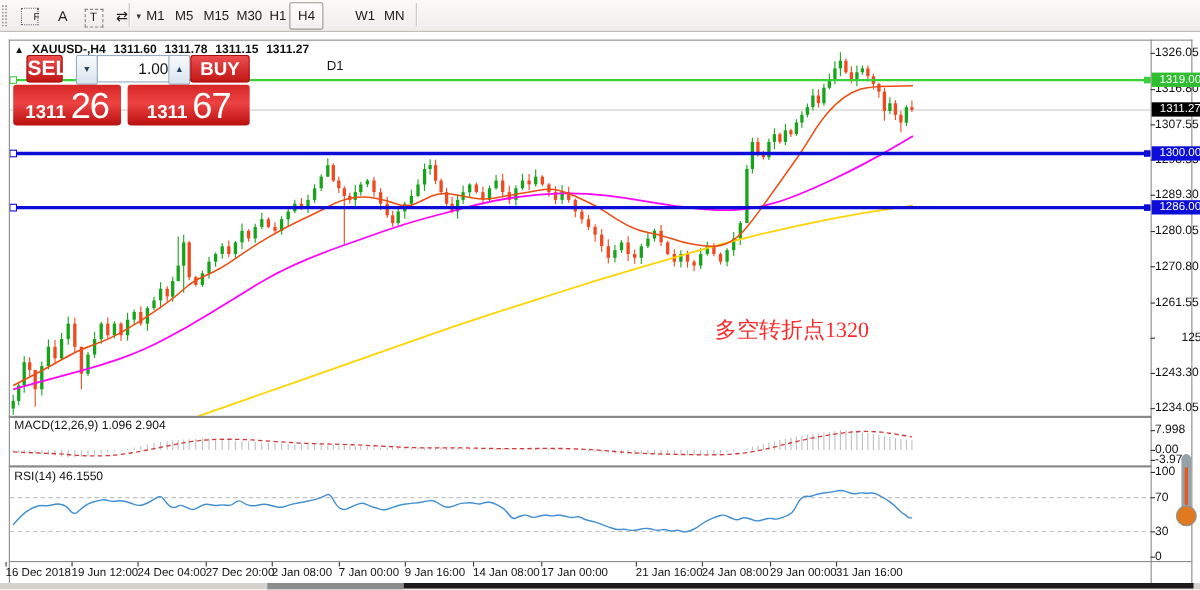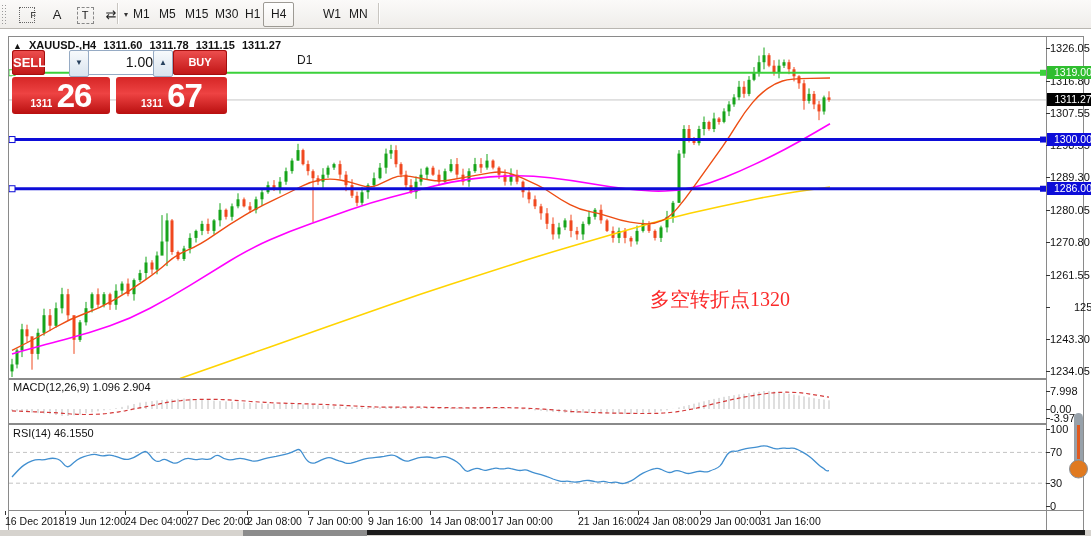--- a/index.html
+++ b/index.html
@@ -28,22 +28,22 @@
   
   .tp-btn{position:absolute;color:#fff;font-weight:700;text-align:center;
           background:linear-gradient(#ee5050,#c01414);border-radius:3px;box-shadow:inset 0 0 0 1px #a30e0e;}
   .tp-btn .ul{display:inline-block;border-bottom:1px solid #fff;padding:0 1px 1px 1px;}
   .spin{position:absolute;width:18px;height:25px;background:linear-gradient(#f7fafc,#d9e4ef);
         border:1px solid #96abc4;border-radius:2px;text-align:center;line-height:24px;font-size:8px;color:#27415e;}
   .vol{position:absolute;width:64px;height:23px;background:#fff;border:1px solid #96abc4;
        font-size:14px;text-align:right;padding:0 5px 0 0;line-height:23px;color:#111;}
   .big-box{position:absolute;height:37px;color:#fff;background:linear-gradient(#d62626,#ee4343 45%,#b90f0f);
            border-radius:3px;text-align:center;}
-  .big-box .small{font-size:10px;font-weight:700;vertical-align:baseline;}
-  .big-box .big{font-size:33px;font-weight:700;letter-spacing:-1px;}
+  .big-box .small{font-size:17px;font-weight:700;vertical-align:baseline;}
+  .big-box .big{font-size:33px;font-weight:400;letter-spacing:-1px;}
   
   .ptick{position:absolute;left:1050px;font-size:11px;color:#111;white-space:nowrap;}
   .pdash{position:absolute;left:1046px;width:4px;height:1px;background:#333;}
   .badge{position:absolute;left:1047px;width:52px;height:13px;font-size:10.5px;line-height:13px;
          color:#fff;text-align:center;font-weight:400;}
   .ind-label{position:absolute;left:13px;font-size:11px;color:#111;}
   .time-label{position:absolute;top:515px;font-size:10.5px;color:#111;white-space:nowrap;}
   .tdash{position:absolute;top:511px;width:1px;height:4px;background:#333;}
   .annotation{position:absolute;font-size:20px;font-family:"Liberation Serif","DejaVu Sans",serif;}
   .bottom-strip{position:absolute;top:530px;height:6px;}
@@ -545,25 +545,25 @@
 <div class="ohlc">
   <span style="font-size:9px;">▲</span>
   <span>XAUUSD-,H4</span>
   <span>1311.60</span>
   <span>1311.78</span>
   <span>1311.15</span>
   <span>1311.27</span>
 </div>
 
 <div>
-  <div class="tp-btn" style="left:12px;top:50px;width:33px;height:25px;line-height:25px;font-size:13px"><span class="ul">SELL</span></div>
+  <div class="tp-btn" style="left:24px;top:50px;width:33px;height:25px;line-height:25px;font-size:19px"><span class="ul">SELL</span></div>
   <div class="spin" style="left:69px;top:50px">▼</div>
   <div class="vol" style="left:88px;top:50px">1.00</div>
   <div class="spin" style="left:153px;top:50px">▲</div>
-  <div class="tp-btn" style="left:173px;top:50px;width:54px;height:25px;line-height:25px;font-size:11px"><span class="ul">BUY</span></div>
+  <div class="tp-btn" style="left:173px;top:50px;width:54px;height:25px;line-height:25px;font-size:17px"><span class="ul">BUY</span></div>
   <div class="big-box" style="left:12px;top:77px;width:98px;">
     <span class="small">1311</span>
     <span class="big">26</span>
   </div>
   <div class="big-box" style="left:116px;top:77px;width:111px;">
     <span class="small">1311</span>
     <span class="big">67</span>
   </div>
 </div>
 

